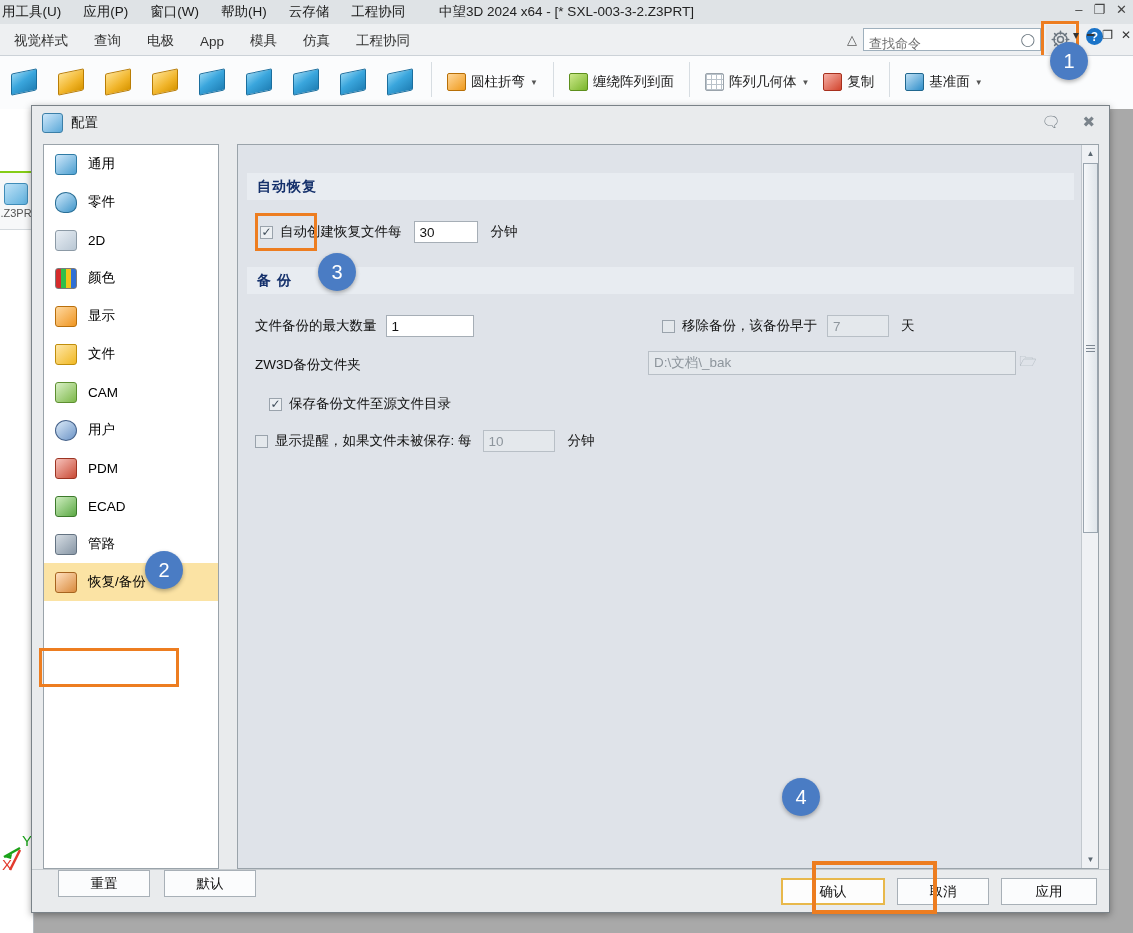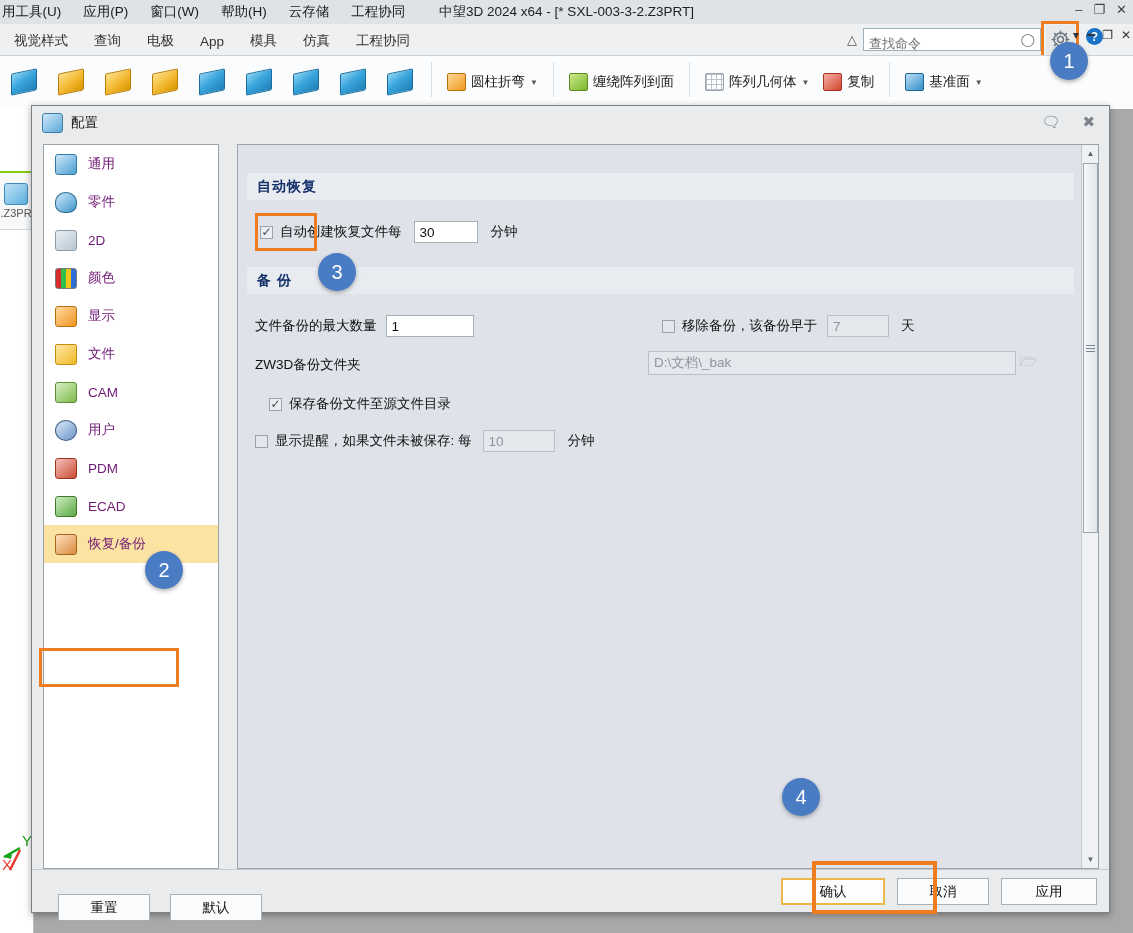--- a/index.html
+++ b/index.html
@@ -102,21 +102,21 @@
   .dlg-ttl-txt { font-size:13.5px; color:#111; }
   .dlg-ttl-btns { position:absolute; right:14px; top:7px; display:flex; gap:22px;
     color:#7a838b; font-size:15px; align-items:center; }
 
   .dlg-body { position:absolute; left:11px; top:38px; width:1056px; height:725px;
     box-sizing:border-box; }
 
   .sidebar { position:absolute; left:0; top:0; width:176px; height:725px;
     background:#ffffff; border:1px solid #9aa3aa; box-sizing:border-box; overflow:hidden;}
   .side-item { height:38px; display:flex; align-items:center; gap:11px; padding-left:11px;
-    font-size:13.5px; color:#701a75; box-sizing:border-box; }
+    font-size:13.5px; color:#000000; box-sizing:border-box; }
   .side-item.sel { background:#fbe3a4; }
   .si-ic { width:20px; height:19px; border-radius:3px; flex:0 0 auto; }
   .ic-general { background:linear-gradient(140deg,#cfe8fb,#4c9fd0); border:1px solid #2f7ba5;}
   .ic-part    { background:linear-gradient(140deg,#d0eafc,#3f95c9); border:1px solid #2a6f96;
                 border-radius:50% 50% 40% 40%;}
   .ic-2d      { background:linear-gradient(140deg,#e8eef4,#b9c7d4); border:1px solid #8c9aa6;}
   .ic-color   { background:linear-gradient(90deg,#d52b2b 0 25%, #2fbf4a 25% 50%, #f0c419 50% 75%, #2f6fd5 75% 100%);
                 border:1px solid #7a7a7a;}
   .ic-bg      { background:linear-gradient(140deg,#fff2c4,#e0a73f); border:1px solid #b07f1c;}
   .ic-display { background:linear-gradient(140deg,#ffd9a0,#ef9521); border:1px solid #b96f0c;}
@@ -171,21 +171,21 @@
     background:#4A7CC4; color:#fff; font-size:20px; display:flex;
     align-items:center; justify-content:center;
     box-shadow:0 2px 4px rgba(0,0,0,.3); }
 
   .dlg-footer { position:absolute; left:0; bottom:0; width:100%; height:43px;
     background:#e9ebed; border-top:1px solid #c5cace; box-sizing:border-box; }
   .btn { height:27px; border:1px solid #a8b0b7; background:#fbfcfd; font-size:13.5px;
     color:#111; display:flex; align-items:center; justify-content:center;
     box-sizing:border-box; }
   .btn.primary { border:2px solid #e8b84b; background:#fdfdfd; }
-  .footer-left { position:absolute; left:11px; top:24px; display:flex; gap:20px;padding-left:15px; }
+  .footer-left { position:absolute; left:11px; top:0; display:flex; gap:14px;padding-left:15px; }
   .footer-right { position:absolute; right:12px; top:8px; display:flex; gap:12px; }
   .ok-hl { position:absolute; right:172px; top:-9px; width:125px; height:53px;
     border:4px solid #ED7D20; box-sizing:border-box; }
 </style>
 </head>
 <body>
 
 <div id="app">
 
   <div class="bg-window">
@@ -362,20 +362,24 @@
           <span>用户</span>
         </div>
         <div class="side-item">
           <span class="si-ic ic-pdm"></span>
           <span>PDM</span>
         </div>
         <div class="side-item">
           <span class="si-ic ic-ecad"></span>
           <span>ECAD</span>
         </div>
+        <div class="side-item">
+          <span class="si-ic ic-pipe"></span>
+          <span>管路</span>
+        </div>
         <div class="side-item sel">
           <span class="si-ic ic-backup"></span>
           <span>恢复/备份</span>
         </div>
       </div>
       <div class="side-sel-hl"></div>
 
       <div class="content">
 
         <div class="sect-band" style="top:28px;">

